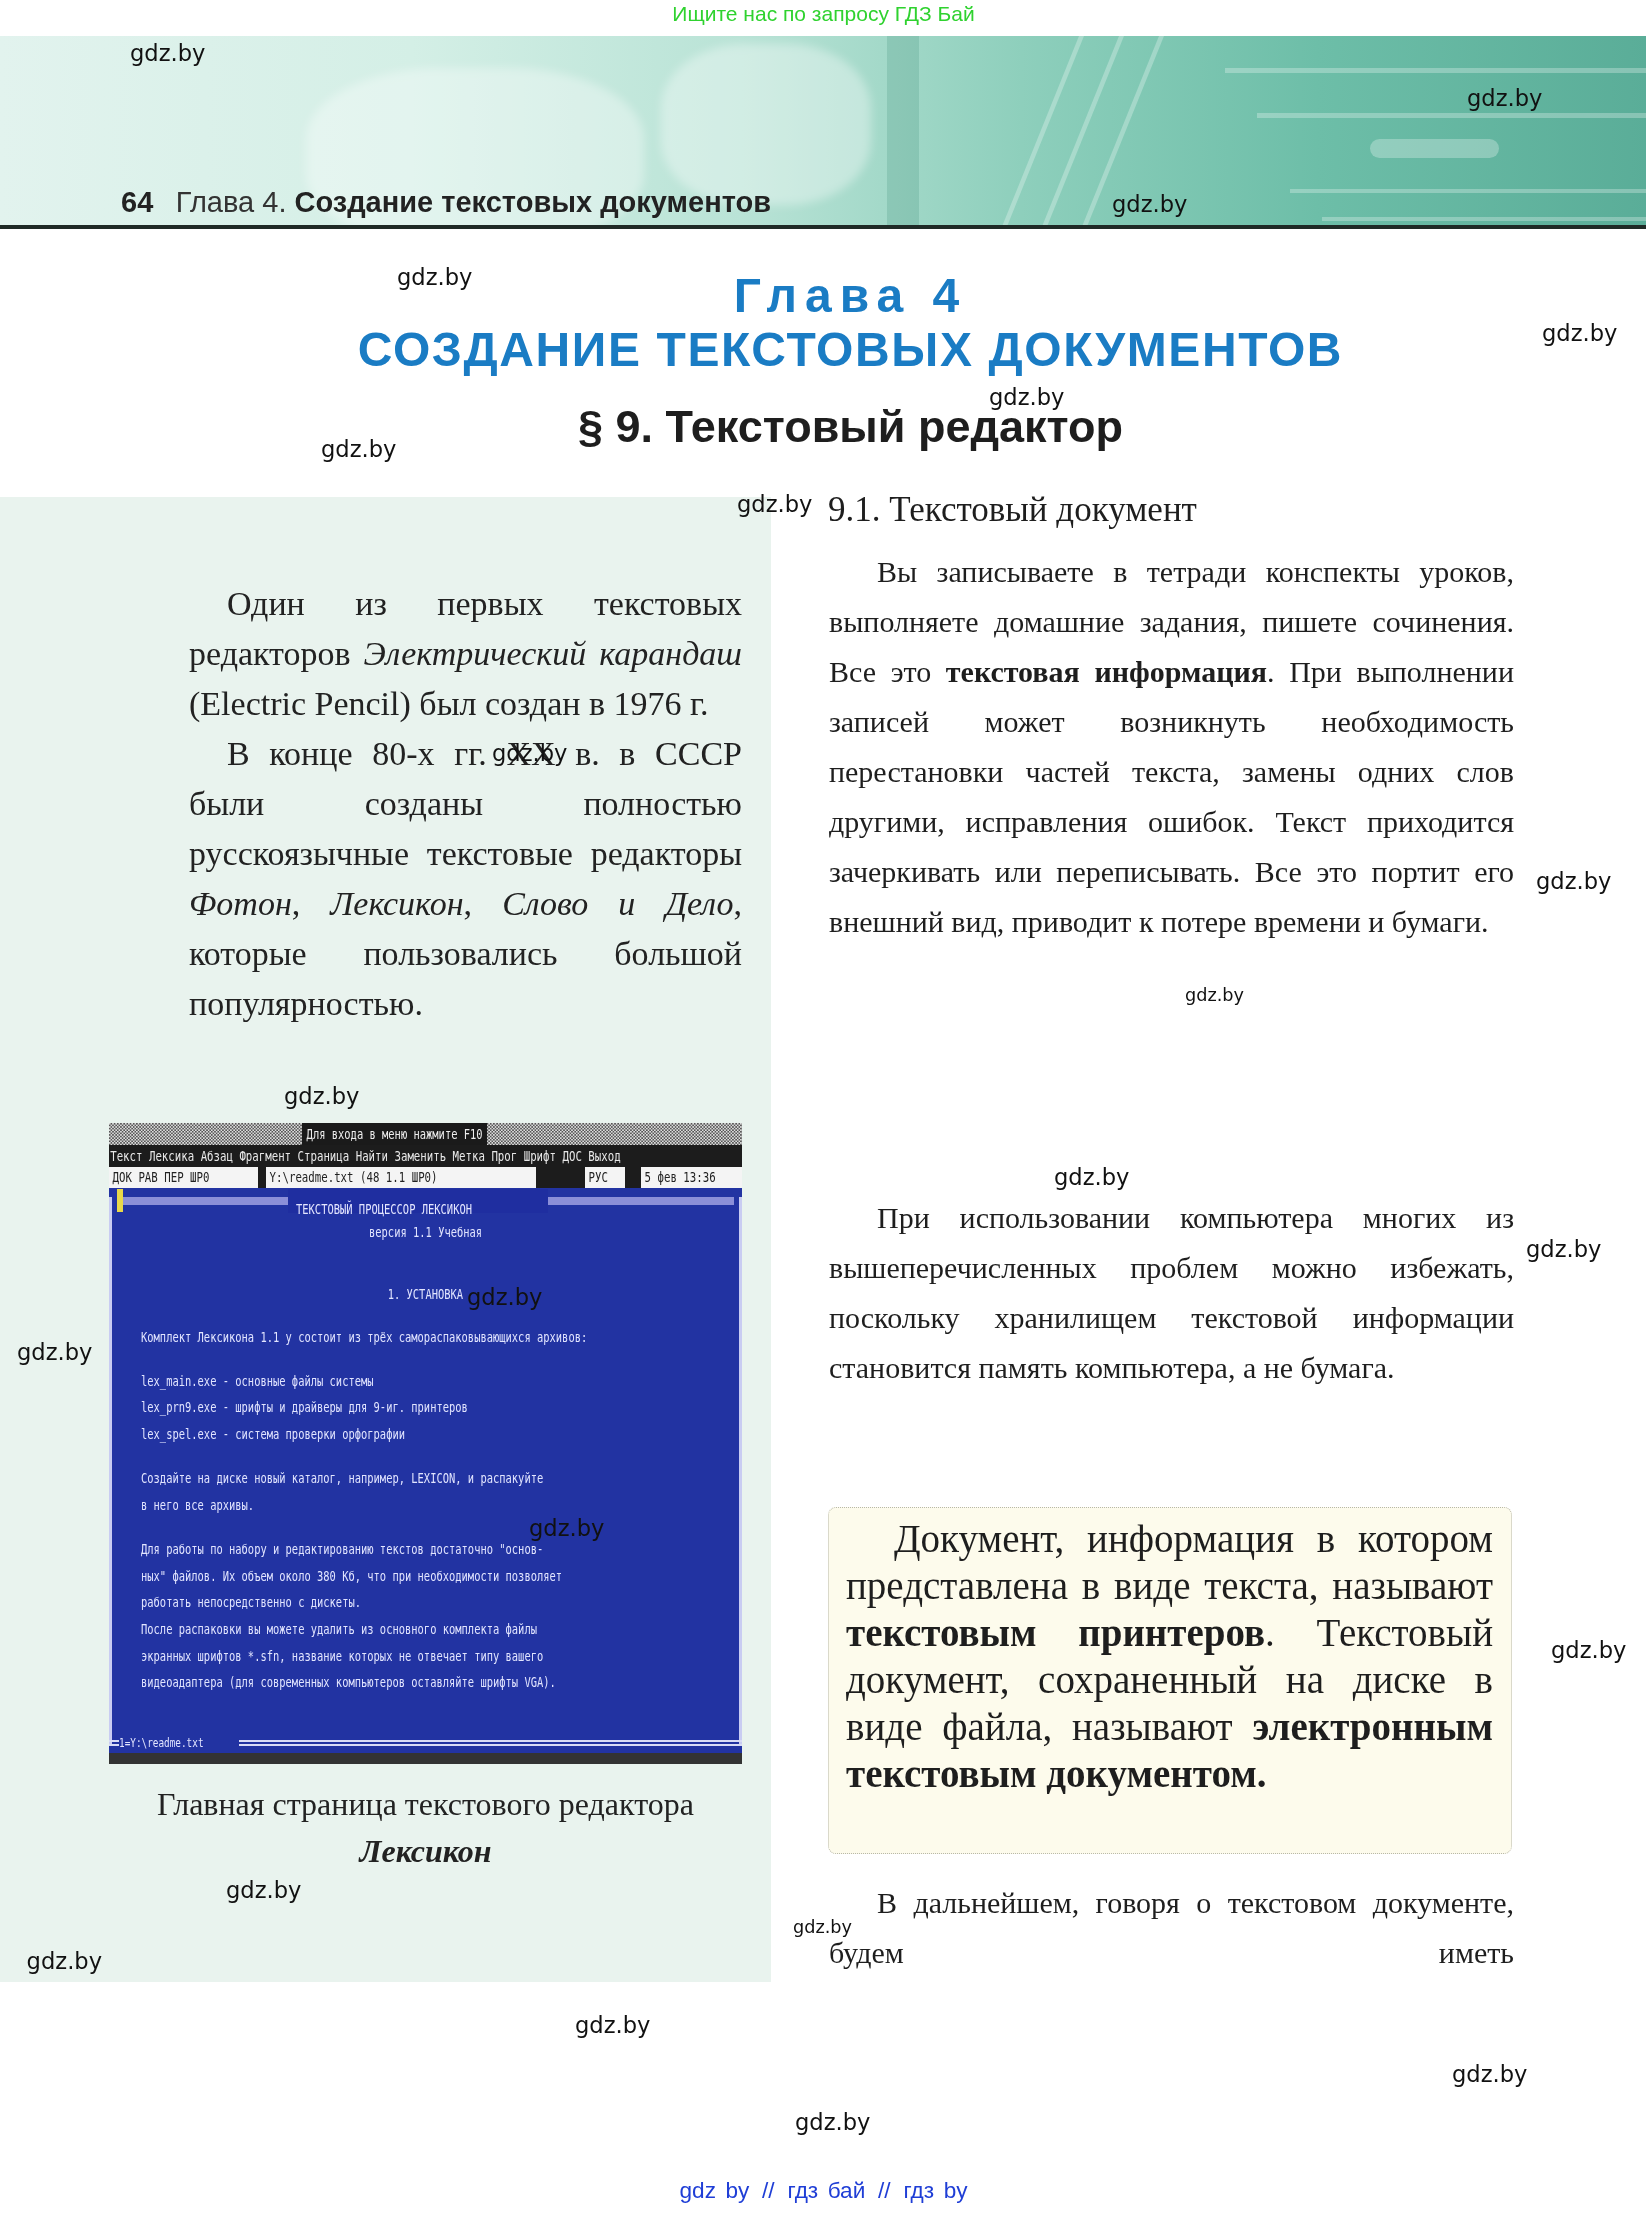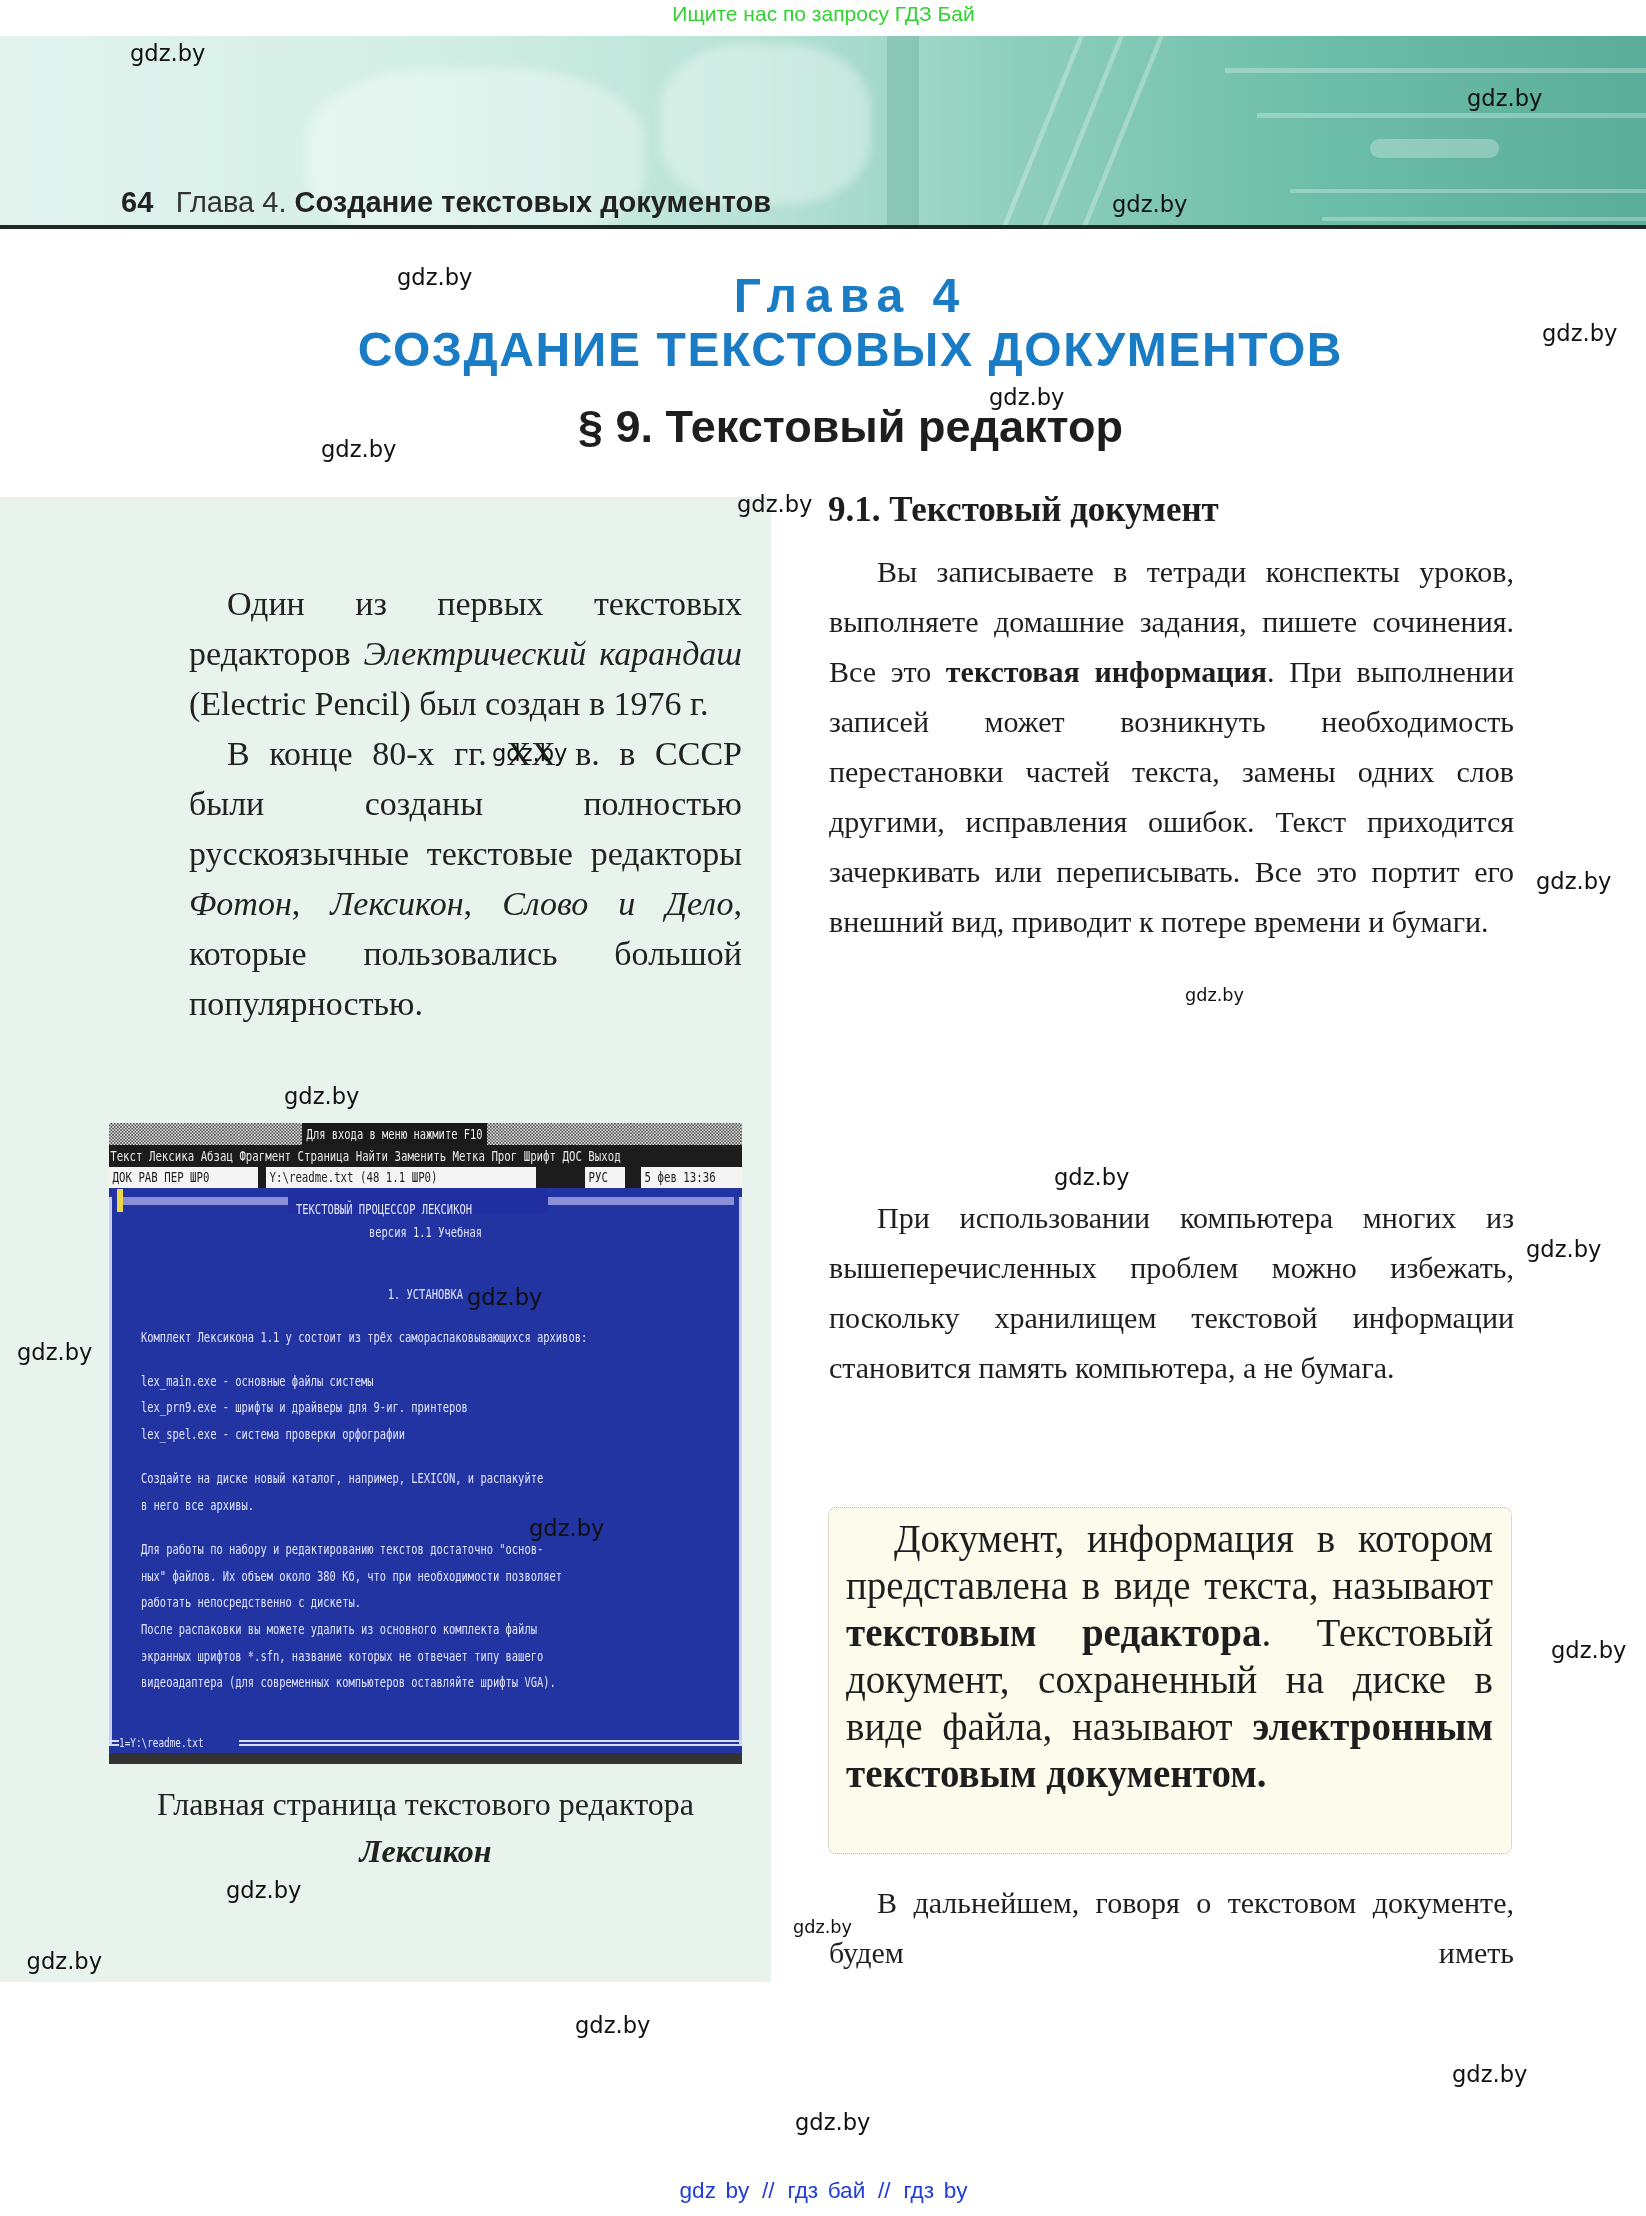--- a/index.html
+++ b/index.html
@@ -64,21 +64,21 @@
   .dos .frame-side { position: absolute; top: 74px; width: 3.2px; height: 548px; background: #c9ccf2; }
   .dos .bottombar { position: absolute; left: 0; bottom: 17.7px; width: 100%; height: 6.4px; border-top: 2.4px solid #d9dcf7; border-bottom: 2.4px solid #d9dcf7; }
   .dos .bottomlabel { position: absolute; left: 1.6px; bottom: 13px; background: #2233a2; color: #e2e5ff; font-size: 13px; line-height: 16px; white-space: nowrap; padding-right: 3.2px; margin-left: 8px; }
   .dos .bottomlabel span { display: inline-block; transform: scaleX(0.72); transform-origin: left; }
   .dos .shadow { position: absolute; left: 0; bottom: 0; width: 100%; height: 11.3px; background: #333; }
 
   .caption { position: absolute; left: 109px; top: 1781px; width: 633px; text-align: center; font-size: 32px; line-height: 47px; color: #222; }
   .caption b { font-style: italic; font-weight: bold; }
 
   
-  .subhead { position: absolute; left: 828px; top: 490px; font-size: 35px; font-weight: bold; color: #1e1e1e; white-space: nowrap; }
+  .subhead { position: absolute; left: 828px; top: 490px; font-size: 35px; font-weight: normal; color: #1e1e1e; white-space: nowrap; }
   .main-text { position: absolute; left: 829px; width: 685px; font-size: 30px; line-height: 50px; text-align: justify; color: #1e1e1e; }
   .main-text p { text-indent: 48px; }
   .main-text b { font-weight: bold; }
   .p1 { top: 547px; }
   .p2 { top: 1193px; }
   .callout { position: absolute; left: 828px; top: 1507px; width: 684px; height: 347px; background: #fdfbec;
     border: 1.6px dotted #b8b8a8; border-radius: 8px; }
   .callout-text { position: absolute; left: 846px; top: 1515px; width: 647px; font-size: 39px; line-height: 47px; text-align: justify; color: #1e1e1e; }
   .callout-text p { text-indent: 48px; }
   .p3 { top: 1878px; }
@@ -172,21 +172,21 @@
 <div class="main-text p1">
   <p><span>Вы записываете в тетради конспекты уроков, выполняете домашние задания, пишете сочинения. Все это </span><b>текстовая информация</b><span>. При выполнении записей может возникнуть необходимость перестановки частей текста, замены одних слов другими, исправления ошибок. Текст приходится зачеркивать или переписывать. Все это портит его внешний вид, приводит к потере времени и бумаги.</span></p>
 </div>
 
 <div class="main-text p2">
   <p>При использовании компьютера многих из вышеперечисленных проблем можно избежать, поскольку хранилищем текстовой информации становится память компьютера, а не бумага.</p>
 </div>
 
 <div class="callout"></div>
 <div class="callout-text">
-  <p><span>Документ, информация в котором представлена в виде текста, называют </span><b>текстовым редактора</b><span>. Текстовый документ, сохраненный на диске в виде файла, называют </span><b>электронным текстовым документом.</b></p>
+  <p><span>Документ, информация в котором представлена в виде текста, называют </span><b>текстовым принтеров</b><span>. Текстовый документ, сохраненный на диске в виде файла, называют </span><b>электронным текстовым документом.</b></p>
 </div>
 
 <div class="main-text p3">
   <p style="text-align-last: justify;">В дальнейшем, говоря о текстовом документе, будем иметь</p>
 </div>
 
 <div id="watermarks">
     <div class="wm" style="left: 130px; top: 40px;">gdz.by</div>
     <div class="wm" style="left: 1467px; top: 85px;">gdz.by</div>
     <div class="wm" style="left: 1112px; top: 191px;">gdz.by</div>

